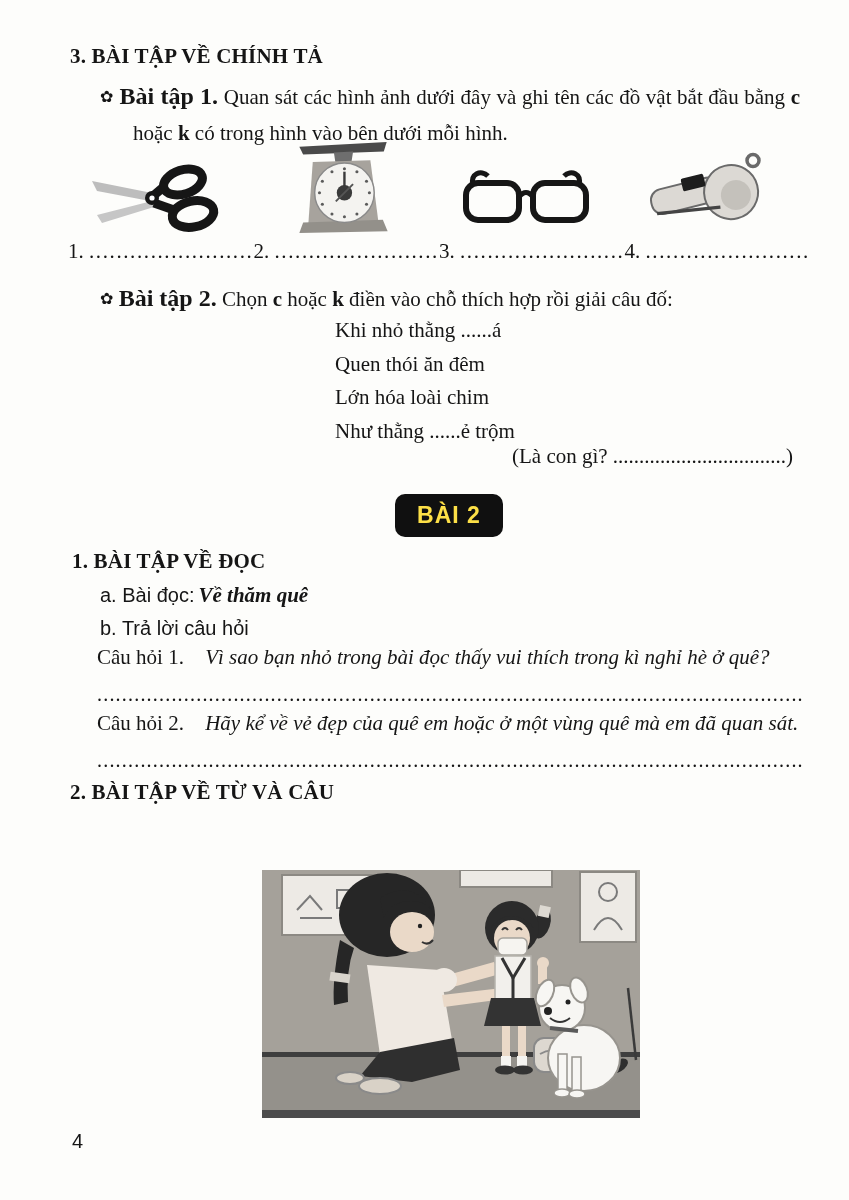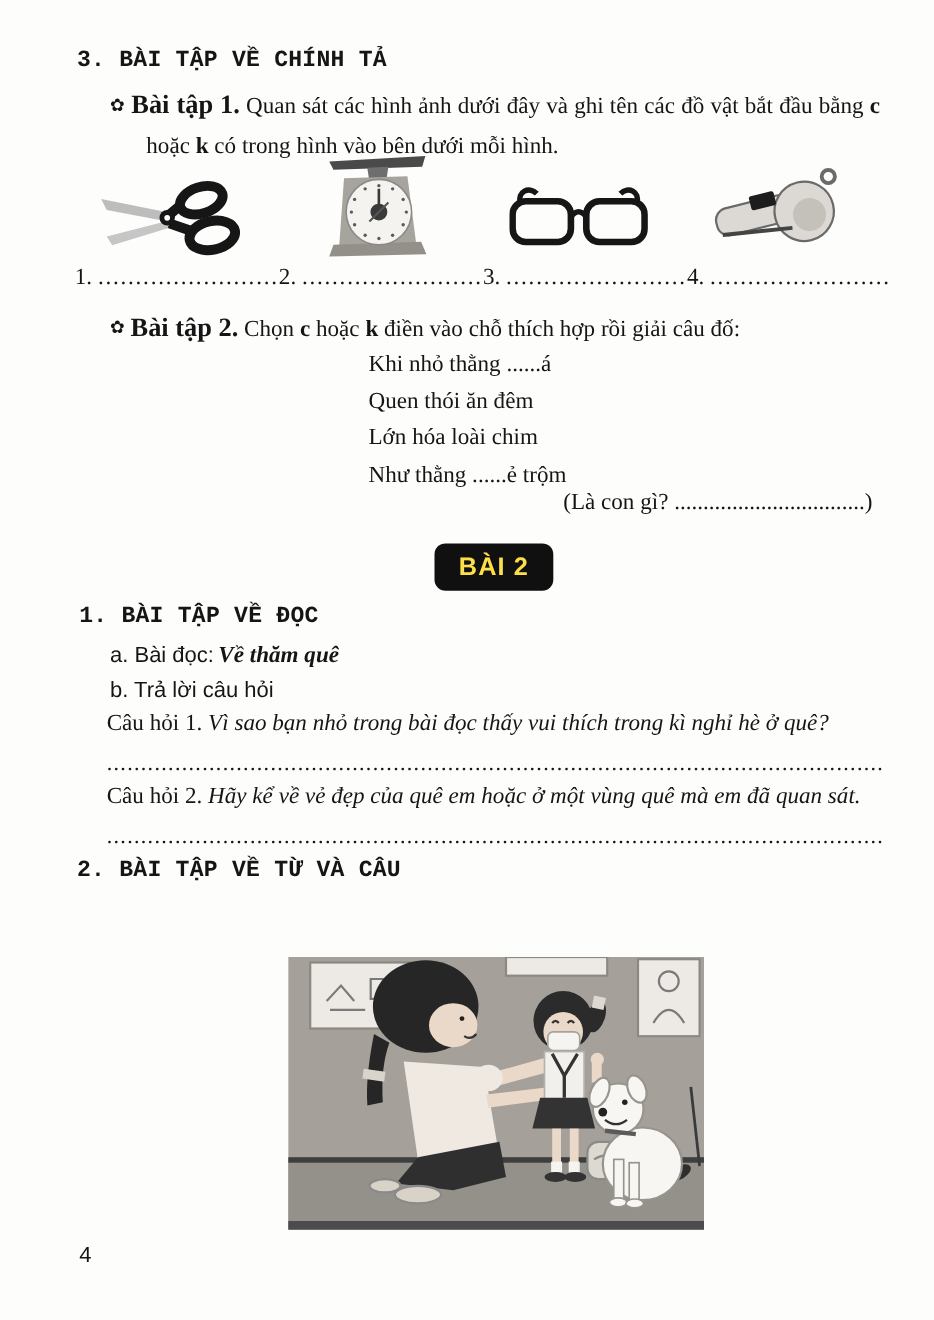--- a/index.html
+++ b/index.html
@@ -1,39 +1,39 @@
 <!DOCTYPE html>
 <html><head>
 <meta charset="utf-8">
 <style>
   * { margin:0; padding:0; box-sizing:border-box; }
   html,body { width:849px; height:1200px; }
   body { background:#fdfdfb; }
   .page { position:relative; width:849px; height:1200px; background:#fdfdfb; overflow:hidden; color:#151515; }
   .abs { position:absolute; }
-  .sansb { font-family:Liberation Mono, monospace; font-weight:bold;text-align:right; }
+  .sansb { font-family:Liberation Serif, serif; font-weight:bold;text-align:right; }
   .h-main { font-size:21px; letter-spacing:0.2px; }
   .marker { font-family:"DejaVu Sans", sans-serif; font-size:16px; position:relative; top:-2px; }
   .ex-label { font-family:Liberation Serif, serif; font-weight:bold; font-size:24px; }
   .body-text { font-family:"Liberation Serif", serif; font-size:21px; line-height:34px; text-align:justify; }
   .hang { text-indent:-33px; }
   .bold-letter { font-weight:bold; }
   .icons-row { display:flex; align-items:flex-end; }
   .icon-cell { flex:1; display:flex; justify-content:center; align-items:flex-end; }
   .num-row { display:flex; font-family:"Liberation Serif", serif; font-size:21px; }
   .num-cell { flex:1; white-space:nowrap; }
   .dots { letter-spacing:1.6px; }
   .riddle { font-family:"Liberation Serif", serif; font-size:21px; line-height:33.5px; }
   .prompt { font-family:"Liberation Serif", serif; font-size:21px;margin-left:32px; }
   .badge { display:flex; align-items:center; justify-content:center; background:#101010; color:#fde047;
            border-radius:10px; font-family:"Liberation Sans", sans-serif; font-weight:bold; font-size:23px; letter-spacing:1px; }
   .sub-item { font-family:"Liberation Sans", sans-serif; font-weight:normal; font-size:20px; }
   .doc-title { font-family:"Liberation Serif", serif; font-weight:bold; font-style:italic; font-size:21px;margin-top:48px; }
   .q-line { font-family:"Liberation Serif", serif; font-size:21px; white-space:nowrap; }
-  .q-italic { font-style:italic; }
+  .q-italic { font-style:italic;margin-left:16px; }
   .answer-line { font-family:"Liberation Serif", serif; font-size:20px; letter-spacing:1.2px;
                  white-space:nowrap; overflow:hidden; height:24px; }
   .pagenum { font-family:"Liberation Sans", sans-serif; font-size:20px; }
 </style>
 </head>
 <body>
 
 <div class="page">
 
   <div class="abs sansb h-main" style="left:70px; top:44px;">3. BÀI TẬP VỀ CHÍNH TẢ</div>

